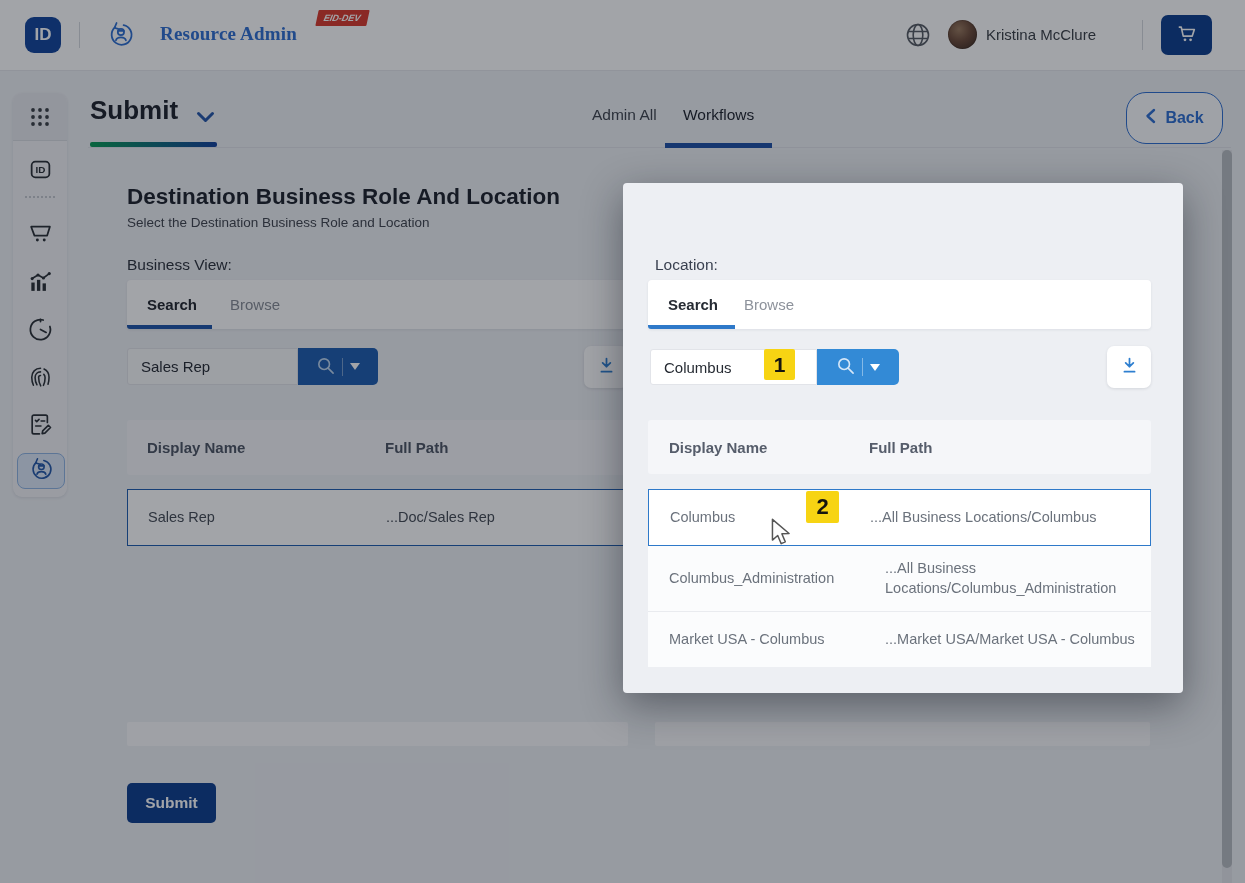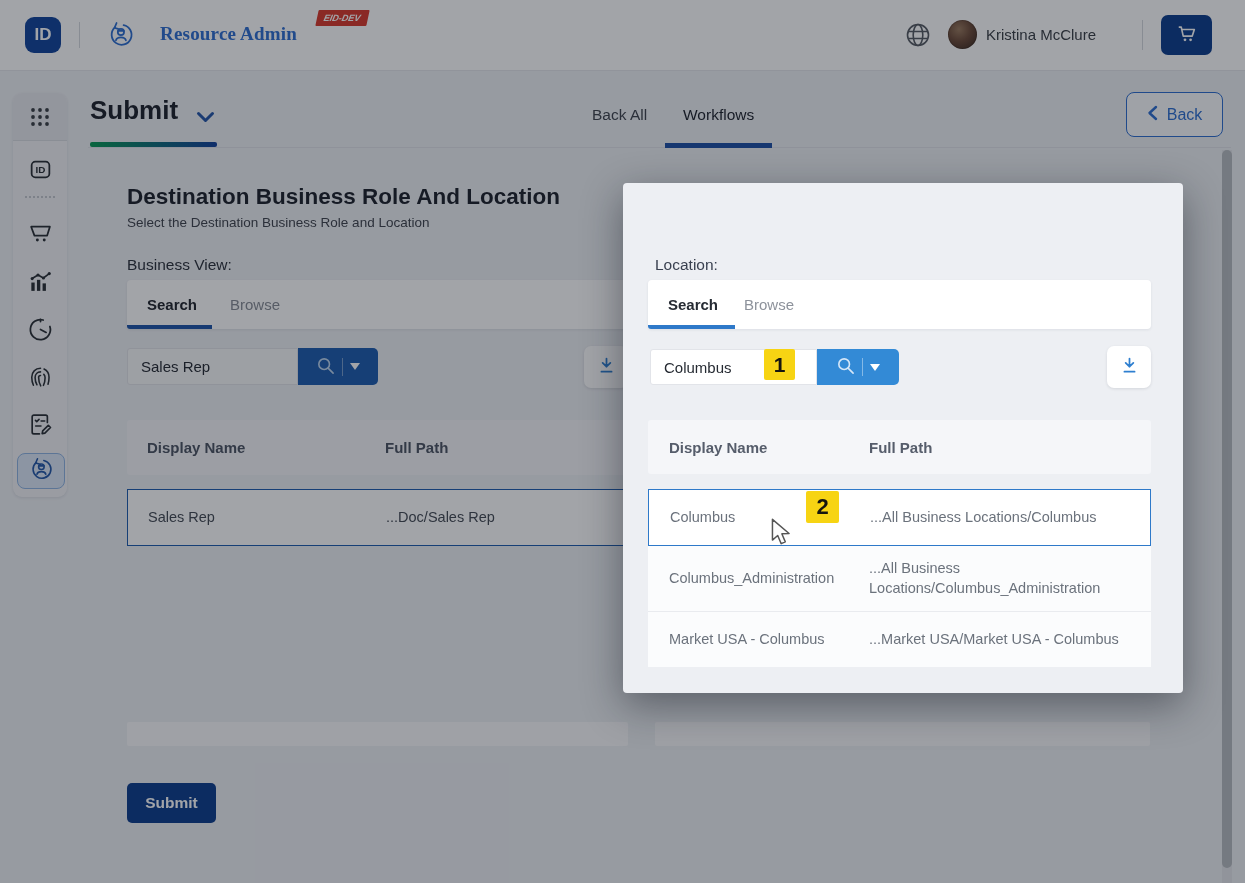--- a/index.html
+++ b/index.html
@@ -40,23 +40,23 @@
 
   
   .page-title{left:90px;top:95px;font-size:26px;font-weight:bold;color:#1d222c;}
   .title-chevron{left:196px;top:110px;color:#2456a8;}
   .title-underline{left:90px;top:142px;width:127px;height:5px;border-radius:2px;
                    background:linear-gradient(90deg,#0a9a55,#14419c);}
   .tabline{left:88px;top:147px;width:1143px;height:1px;background:#e1e3e8;}
   .top-tab{top:106px;font-size:15.5px;color:#3f454e;cursor:pointer;}
   .top-tab.active{font-weight:normal;color:#1d222c;}
   .wf-underline{left:665px;top:143px;width:107px;height:5px;background:#1d4fa5;}
-  .back-btn{left:1126px;top:92px;width:97px;height:45px;background:#fbfcfe;border:1.5px solid #2e6fd0;
-            border-radius:8px;display:flex;align-items:center;justify-content:center;gap:9px;
-            color:#2e6fd0;font-size:16px;font-weight:normal;cursor:pointer;}
+  .back-btn{left:1126px;top:92px;width:97px;height:52px;background:#fbfcfe;border:1.5px solid #2e6fd0;
+            border-radius:20px;display:flex;align-items:center;justify-content:center;gap:9px;
+            color:#2e6fd0;font-size:16px;font-weight:bold;cursor:pointer;}
 
   
   .h1{left:127px;top:184px;font-size:22.5px;font-weight:bold;color:#1d222c;}
   .sub{left:127px;top:215px;font-size:13.5px;color:#40454e;}
   .sec-label{font-size:15.5px;color:#2c323c;}
   .tabcard{background:#fff;border-radius:4px;box-shadow:0 1px 3px rgba(30,40,60,.08);height:49px;}
   .tabcard .t1{position:absolute;left:20px;top:16px;font-size:15px;font-weight:bold;color:#22262e;cursor:pointer;}
   .tabcard .t2{position:absolute;left:103px;top:16px;font-size:15px;color:#878c95;cursor:pointer;}
   .tab-ul{position:absolute;left:0;bottom:0;height:4px;border-radius:0 0 0 3px;}
   .s-input{border:1px solid #e2e4e9;border-radius:3px 0 0 3px;background:#f7f8f9;
@@ -78,21 +78,21 @@
 
   
   .br-row{border:1.5px solid #1d5cae;background:#fff;}
   .br-row .c{color:#454b55;}
 
   
   .overlay{position:absolute;inset:0;background:rgba(10,15,25,.38);z-index:40;}
   .modal{position:absolute;left:623px;top:183px;width:560px;height:510px;background:#edeff3;
          border-radius:4px;box-shadow:0 12px 40px rgba(15,20,30,.45);z-index:50;}
   .loc-row1{border:1.5px solid #2e79c9;background:#fff;}
-  .loc-rowN{background:#fbfcfd;}
+  .loc-rowN{background:#fbfcfd;gap:16px;}
   .loc-row3{border-top:1px solid #e9ebef;}
   .modal .trow .c{color:#6b727c;}
   .modal .tbl-head .c{color:#565d6b;}
 
   
   .step-badge{position:absolute;z-index:60;background:#f7d413;color:#15150f;font-weight:bold;
               display:flex;align-items:center;justify-content:center;border-radius:2px;}
   .cursor{position:absolute;left:770px;top:518px;z-index:70;}
 
   
@@ -221,21 +221,21 @@
   </div>
 
   <div class="abs page-title">Submit</div>
   <span class="abs title-chevron">
     <svg width="19" height="13" viewBox="0 0 19 13" fill="none" stroke="currentColor" stroke-width="3" stroke-linecap="round" stroke-linejoin="round">
         <path d="M2.5 2.5 L9.5 9.5 L16.5 2.5"></path>
       </svg>
   </span>
   <div class="abs title-underline"></div>
   <div class="abs tabline"></div>
-  <div class="abs top-tab" style="left:592px">Back All</div>
+  <div class="abs top-tab" style="left:592px">Admin All</div>
   <div class="abs top-tab active" style="left:683px">Workflows</div>
   <div class="abs wf-underline"></div>
   <button class="abs back-btn">
     <span>
       <svg width="11" height="16" viewBox="0 0 11 16" fill="none" stroke="currentColor" stroke-width="2.4" stroke-linecap="round" stroke-linejoin="round">
           <path d="M9 2 L2.5 8 L9 14"></path>
         </svg>
     </span>
     <span>Back</span>
   </button>

